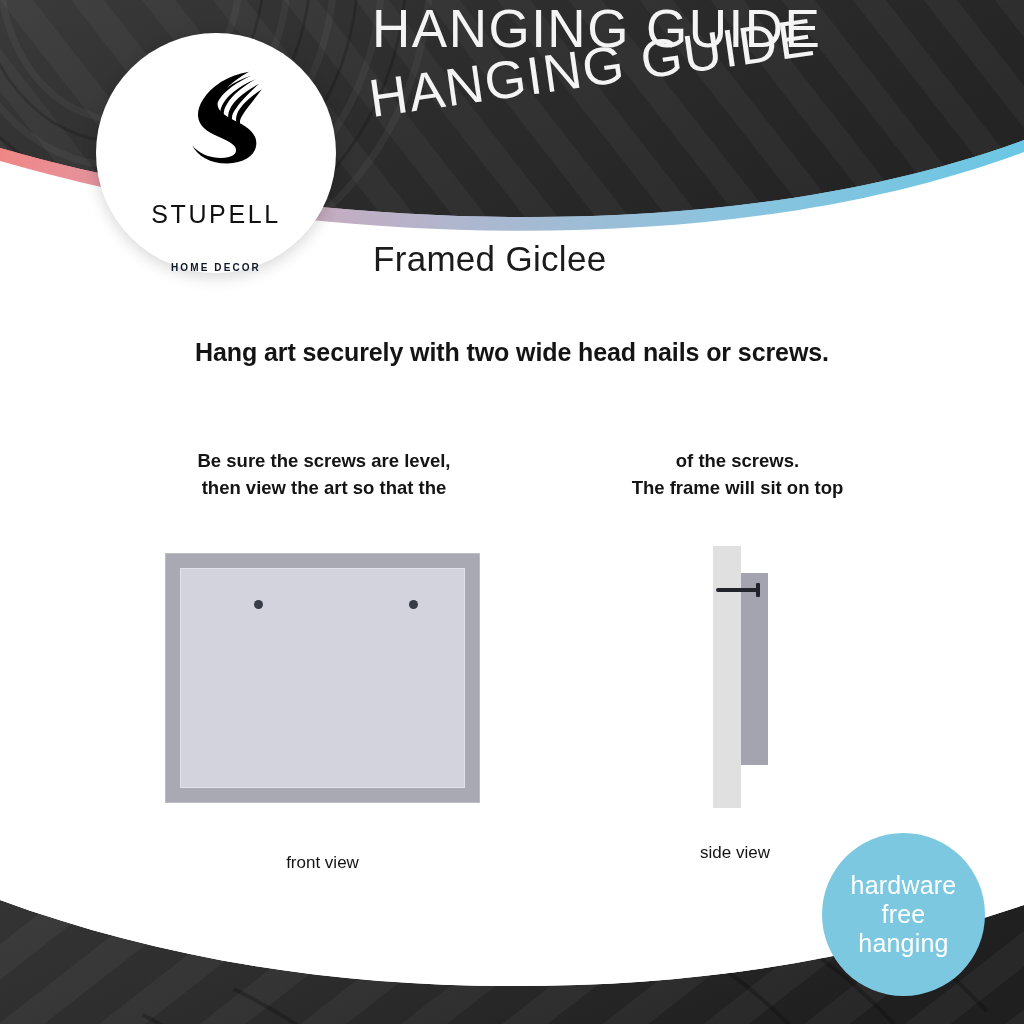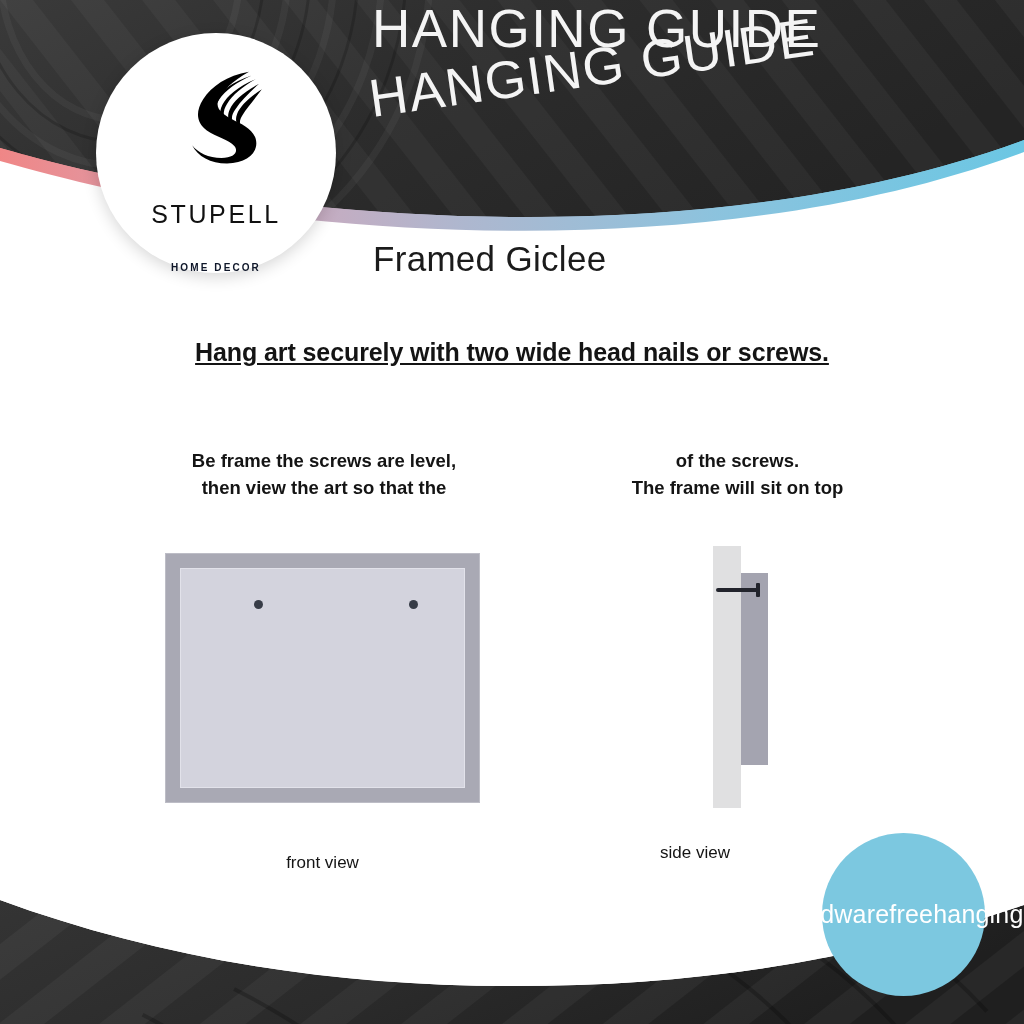--- a/index.html
+++ b/index.html
@@ -99,21 +99,20 @@
     position: absolute;
     left: 0;
     top: 338px;
     width: 1024px;
     text-align: center;
     font-size: 25px;
     font-weight: 600;
     color: #141414;
     letter-spacing: -0.1px;
     z-index: 5;
-    text-decoration: underline;
   }
 
   
   .caption {
     position: absolute;
     font-size: 18.5px;
     font-weight: 600;
     color: #141414;
     line-height: 1.45;
     z-index: 5;
@@ -210,33 +209,33 @@
 
   
   .view-label {
     position: absolute;
     font-size: 17px;
     font-weight: 500;
     color: #141414;
     z-index: 5;
   }
   .label-front { left: 165px; top: 834px; width: 315px; text-align: center; margin-top: 19px; }
-  .label-side  { left: 660px; top: 843px; width: 150px; text-align: left; }
+  .label-side  { left: 660px; top: 843px; width: 150px; text-align: center; }
 
   
   .badge {
     position: absolute;
     left: 822px;
     top: 833px;
     width: 163px;
     height: 163px;
     border-radius: 50%;
     background: #7cc8e0;
     display: flex;
-    flex-direction: row;
+    flex-direction: column;
     align-items: center;
     justify-content: center;
     z-index: 8;
   }
   .badge span {
     display: block;
     color: #ffffff;
     font-size: 25px;
     font-weight: 400;
     line-height: 1.16;
@@ -348,21 +347,21 @@
       <text>HANGING GUIDE</text>
       <text x="0" y="70" transform="rotate(-8 0 70)">HANGING GUIDE</text>
     </svg>
   </div>
 
   <div class="product-title">Framed Giclee</div>
 
   <div class="intro-line">Hang art securely with two wide head nails or screws.</div>
 
   <div class="caption caption-left">
-    <span>Be frame the screws are level,</span>
+    <span>Be sure the screws are level,</span>
     <span>then view the art so that the</span>
   </div>
 
   <div class="caption caption-right">
     <span>of the screws.</span>
     <span>The frame will sit on top</span>
   </div>
 
   <div class="front-view">
     <div class="front-view-inner">

